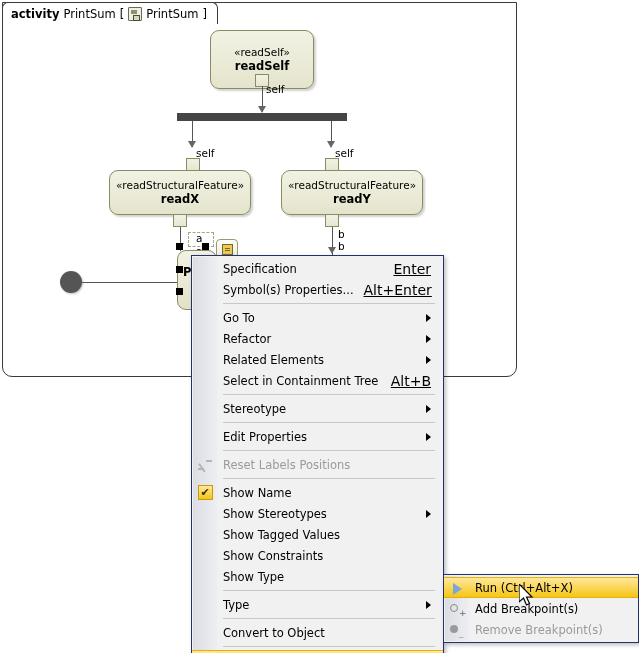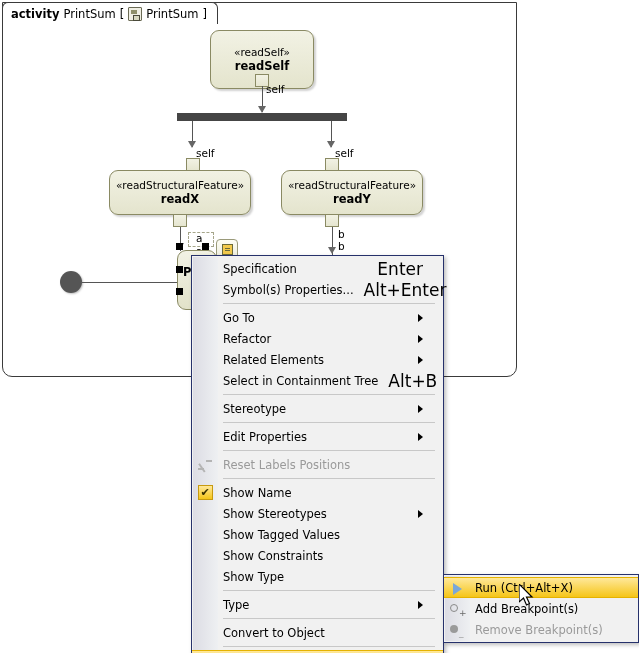--- a/index.html
+++ b/index.html
@@ -106,25 +106,25 @@
     background:#f1f1f1;border:1px solid #26316b;box-sizing:border-box;
     z-index:10;box-shadow:2px 2px 4px rgba(0,0,0,.25);
     padding:2px 0;
   }
   #ctxmenu .gutter{
     position:absolute;left:1px;top:1px;bottom:1px;width:25px;
     background:linear-gradient(to right,#dcdce4,#eef0f2);
   }
   .mi{
     position:relative;height:21px;display:flex;align-items:center;
-    padding-left:31px;padding-right:20px;font-size:11.5px;color:#000;
+    padding-left:31px;padding-right:12px;font-size:11.5px;color:#000;
     white-space:nowrap;z-index:2;
   }
   .mi .lbl{flex:1;}
-  .mi .acc{color:#000;font-size:17px;padding-left:10px;}
+  .mi .acc{color:#000;font-size:14px;padding-left:10px;text-decoration:underline;}
   .mi .arw{
     width:0;height:0;margin-left:6px;
     border-top:4px solid transparent;border-bottom:4px solid transparent;
     border-left:5px solid #000;
   }
   .mi.disabled .lbl{color:#9a9a9a;}
   .mi.hl{
     background:linear-gradient(#ffe89a,#f5c518);
     border-top:1px solid #e5b200;border-bottom:1px solid #e5b200;
     height:19px;

